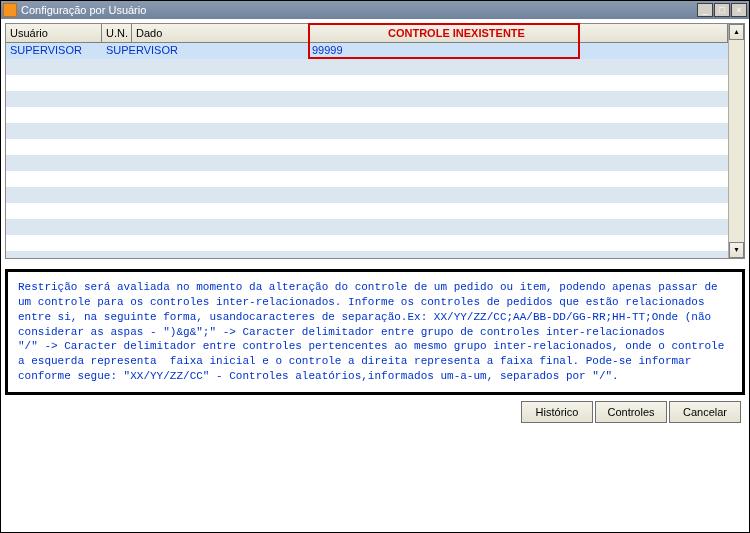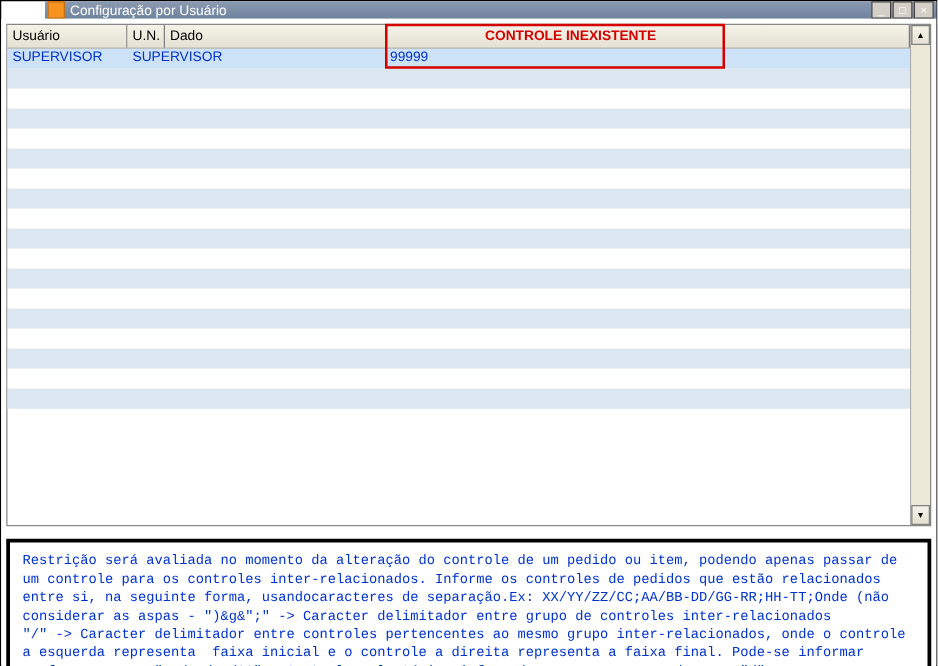--- a/index.html
+++ b/index.html
@@ -1,27 +1,27 @@
 <!DOCTYPE html>
 <html><head>
 <meta charset="utf-8">
 <style>
 * { box-sizing: border-box; margin: 0; padding: 0; }
 body { font-family: Tahoma, Arial, sans-serif; font-size: 11px; background: #fff; width: 750px; height: 533px; overflow: hidden; }
 .window { border: 1px solid #000; height: 533px; display: flex; flex-direction: column; }
-.titlebar { background: linear-gradient(#8b9bb0, #6f839e); color: #fff; height: 18px; display: flex; align-items: flex-end; padding: 0 2px; margin-left: 35px; }
+.titlebar { background: linear-gradient(#8b9bb0, #6f839e); color: #fff; height: 18px; display: flex; align-items: center; padding: 0 2px; }
 .titlebar-icon { width: 14px; height: 14px; background: #f7931e; margin-right: 4px; border: 1px solid #c0701a; }
 .titlebar-text { flex: 1; font-size: 11px; }
 .titlebar-btns { display: flex; gap: 1px; }
 .titlebar-btn { width: 16px; height: 14px; background: #d4d0c8; border: 1px solid #404040; font-size: 9px; line-height: 12px; text-align: center; cursor: pointer; font-family: 'Segoe UI', sans-serif; }
 .content { flex: 1; padding: 4px; display: flex; flex-direction: column; background: #fff; }
 .config-row { padding: 6px 4px; font-size: 11px; }
 .config-row .lbl { color: #000; margin-right: 8px; }
 .config-row .val { color: #0033cc; }
-.grid-wrap { border: 1px solid #888; position: relative; flex: 0 0 auto; height: 402px; display: flex; }
+.grid-wrap { border: 1px solid #888; position: relative; flex: 0 0 auto; height: 236px; display: flex; }
 .grid-main { flex: 1; overflow: hidden; }
 .grid-header { display: flex; background: #ece9d8; border-bottom: 1px solid #808080; }
 .gh { border-right: 1px solid #808080; padding: 2px 4px; font-size: 11px; background: linear-gradient(#f5f3e9, #e5e2d3); height: 18px; line-height: 14px; }
 .gh1 { width: 96px; } .gh2 { width: 176px; } .gh3 { width: 30px; } .gh4 { flex: 1; }
 .grid-body { background: #fff; }
 .gr { display: flex; height: 16px; }
 .gr:nth-child(odd) { background: #fff; }
 .gr:nth-child(even) { background: #dce6f0; }
 .gr.sel { background: #cde2f7 !important; }
 .gc { border-right: 1px solid transparent; padding: 1px 4px; font-size: 11px; color: #0033cc; position: relative; }

